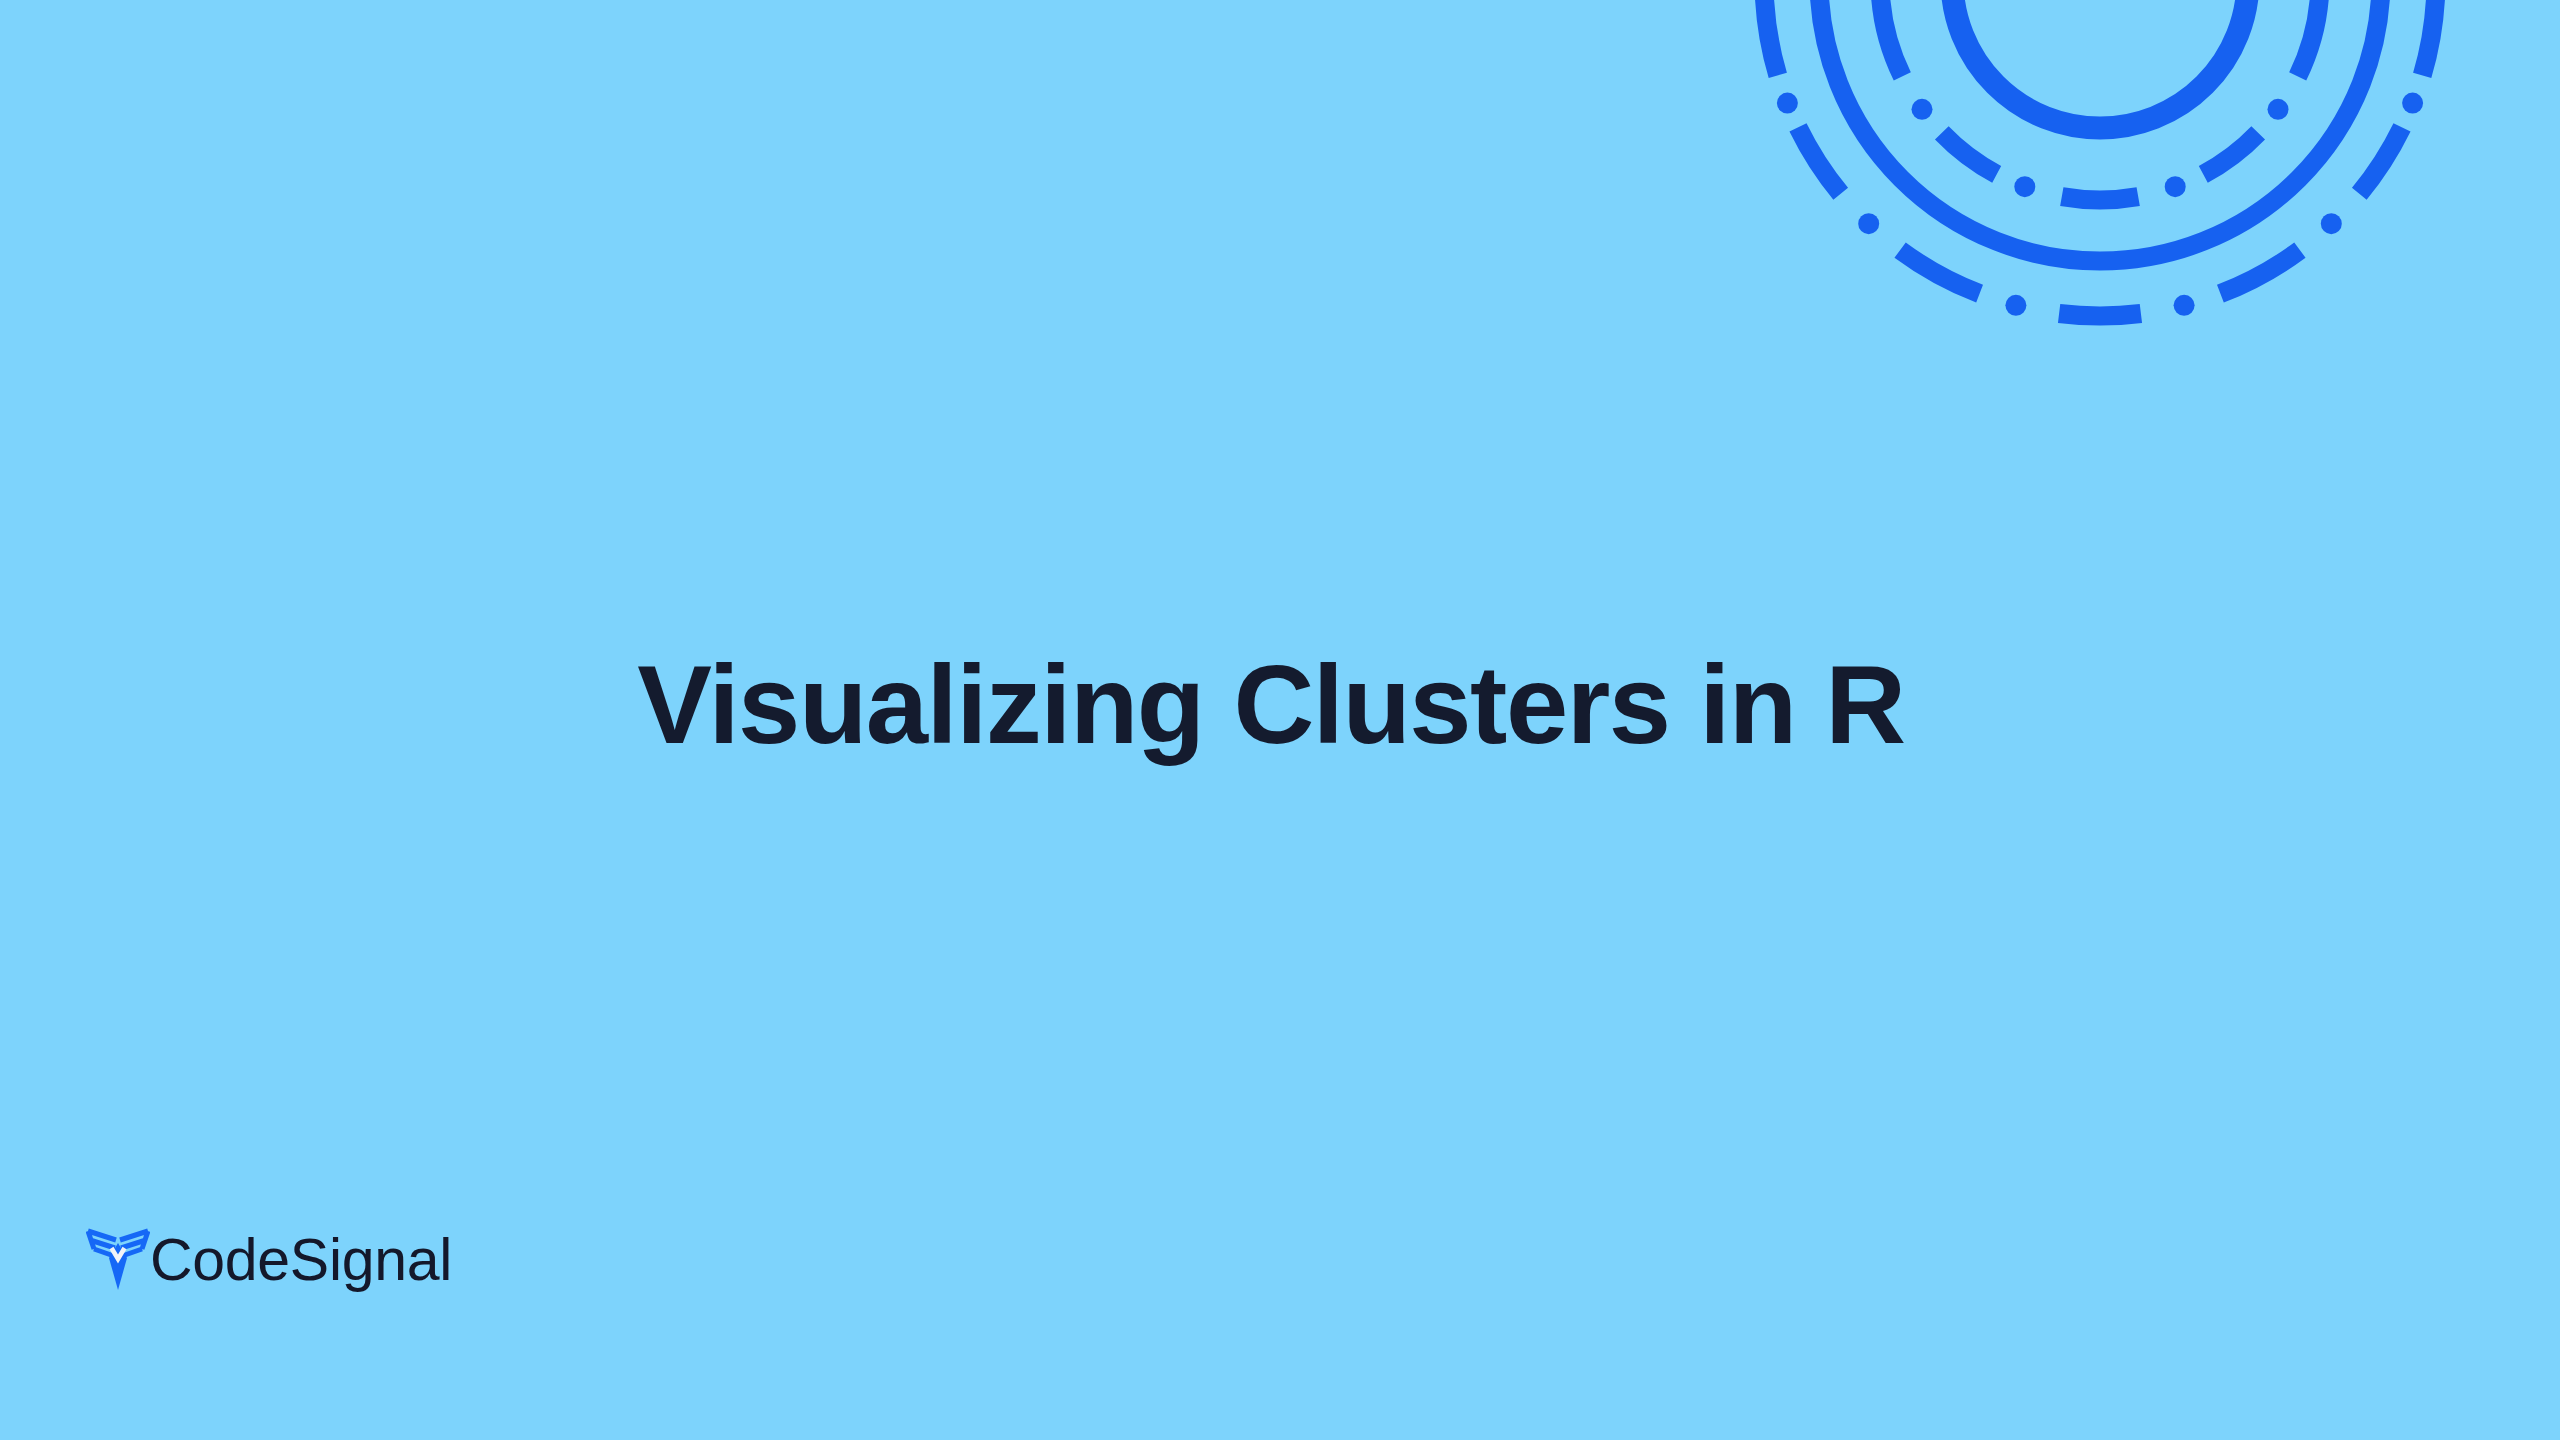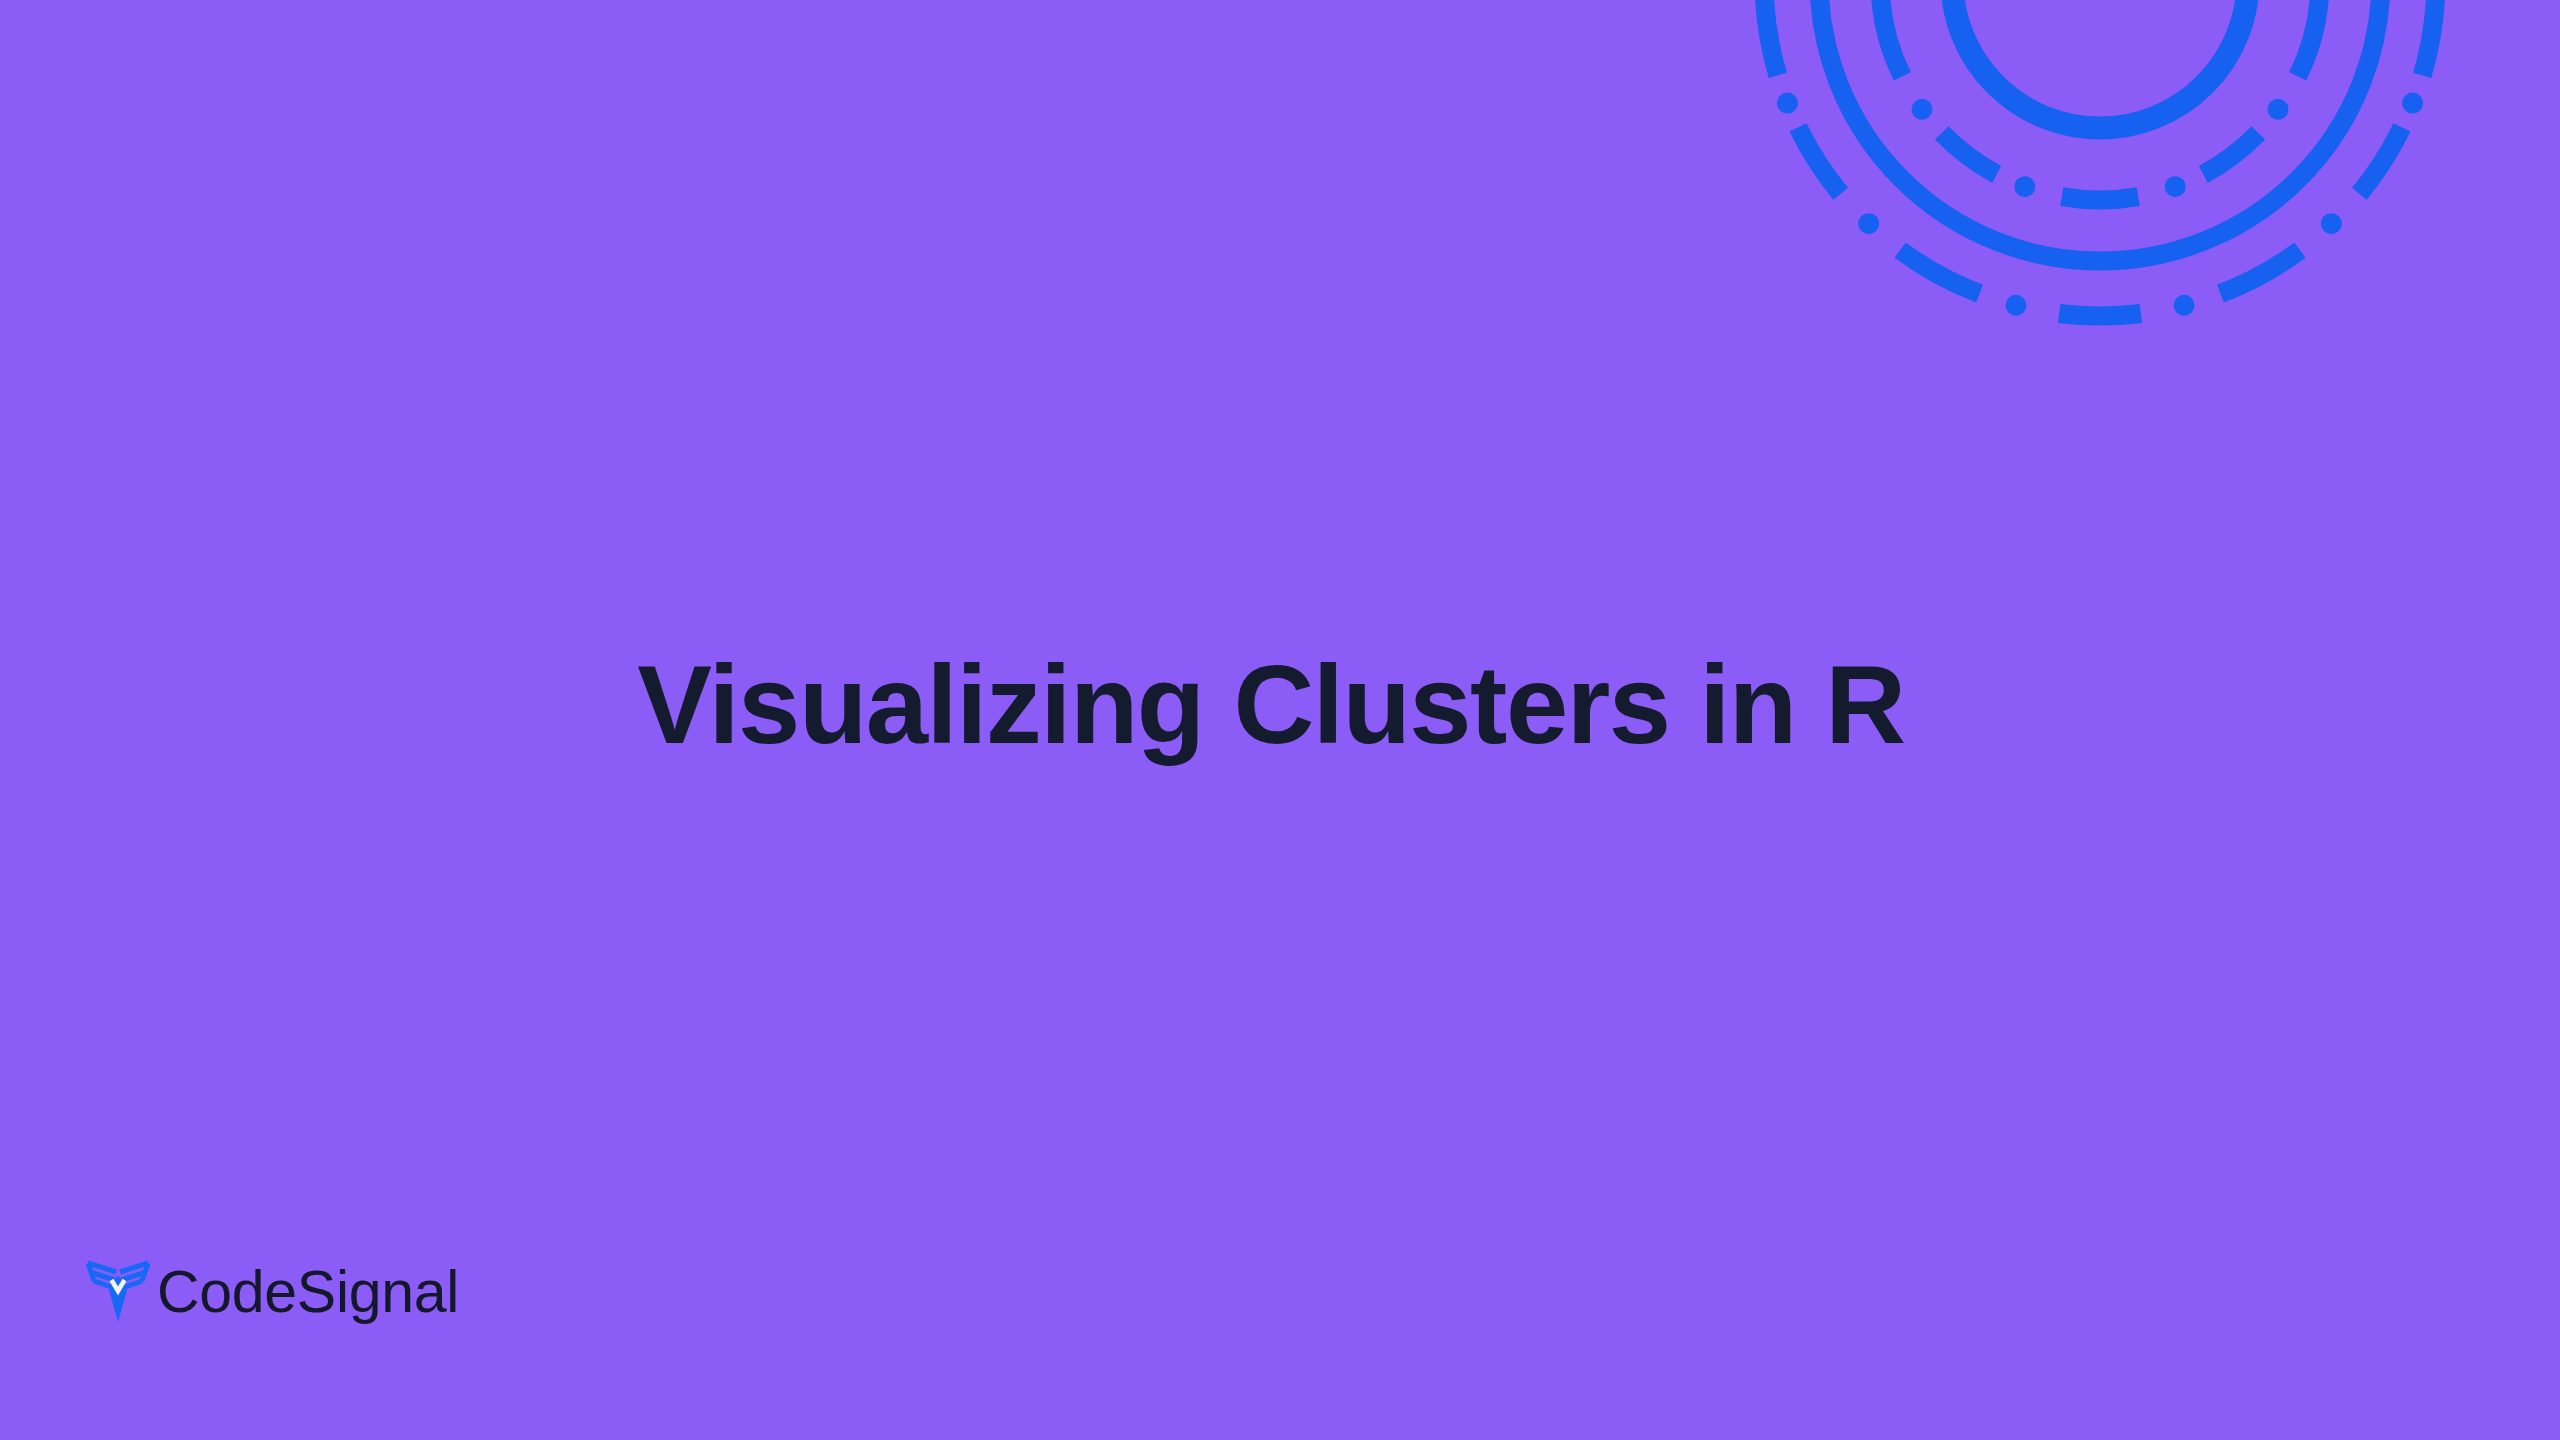--- a/index.html
+++ b/index.html
@@ -5,21 +5,21 @@
   html, body { margin: 0; padding: 0; }
   body {
     width: 2560px; height: 1440px;
     overflow: hidden;
     font-family: "Liberation Sans", sans-serif;
     background: #f2f4f7;
   }
   .stage {
     position: relative;
     width: 2560px; height: 1440px;
-    background: #8b5cf6;
+    background: #7dd3fc;
     overflow: hidden;
   }
   .decoration-svg {
     position: absolute;
     left: 0; top: 0;
     width: 2560px; height: 1440px;
     pointer-events: none;
   }
   .page-title {
     position: absolute;
@@ -33,22 +33,20 @@
     color: #141b2e;
     transform: translateX(-9px);
     white-space: nowrap;
   }
   .logo {
     position: absolute;
     left: 86px; top: 1228px;
     height: 64px;
     display: flex;
     align-items: center;
-    gap: 7px;
-    margin-top: 32px;
   }
   .logo-mark { width: 64px; height: 64px; flex: 0 0 auto; }
   .logo-text {
     font-size: 59px;
     font-weight: 500;
     line-height: 64px;
     letter-spacing: -0.3px;
     color: #14182b;
     white-space: nowrap;
   }

